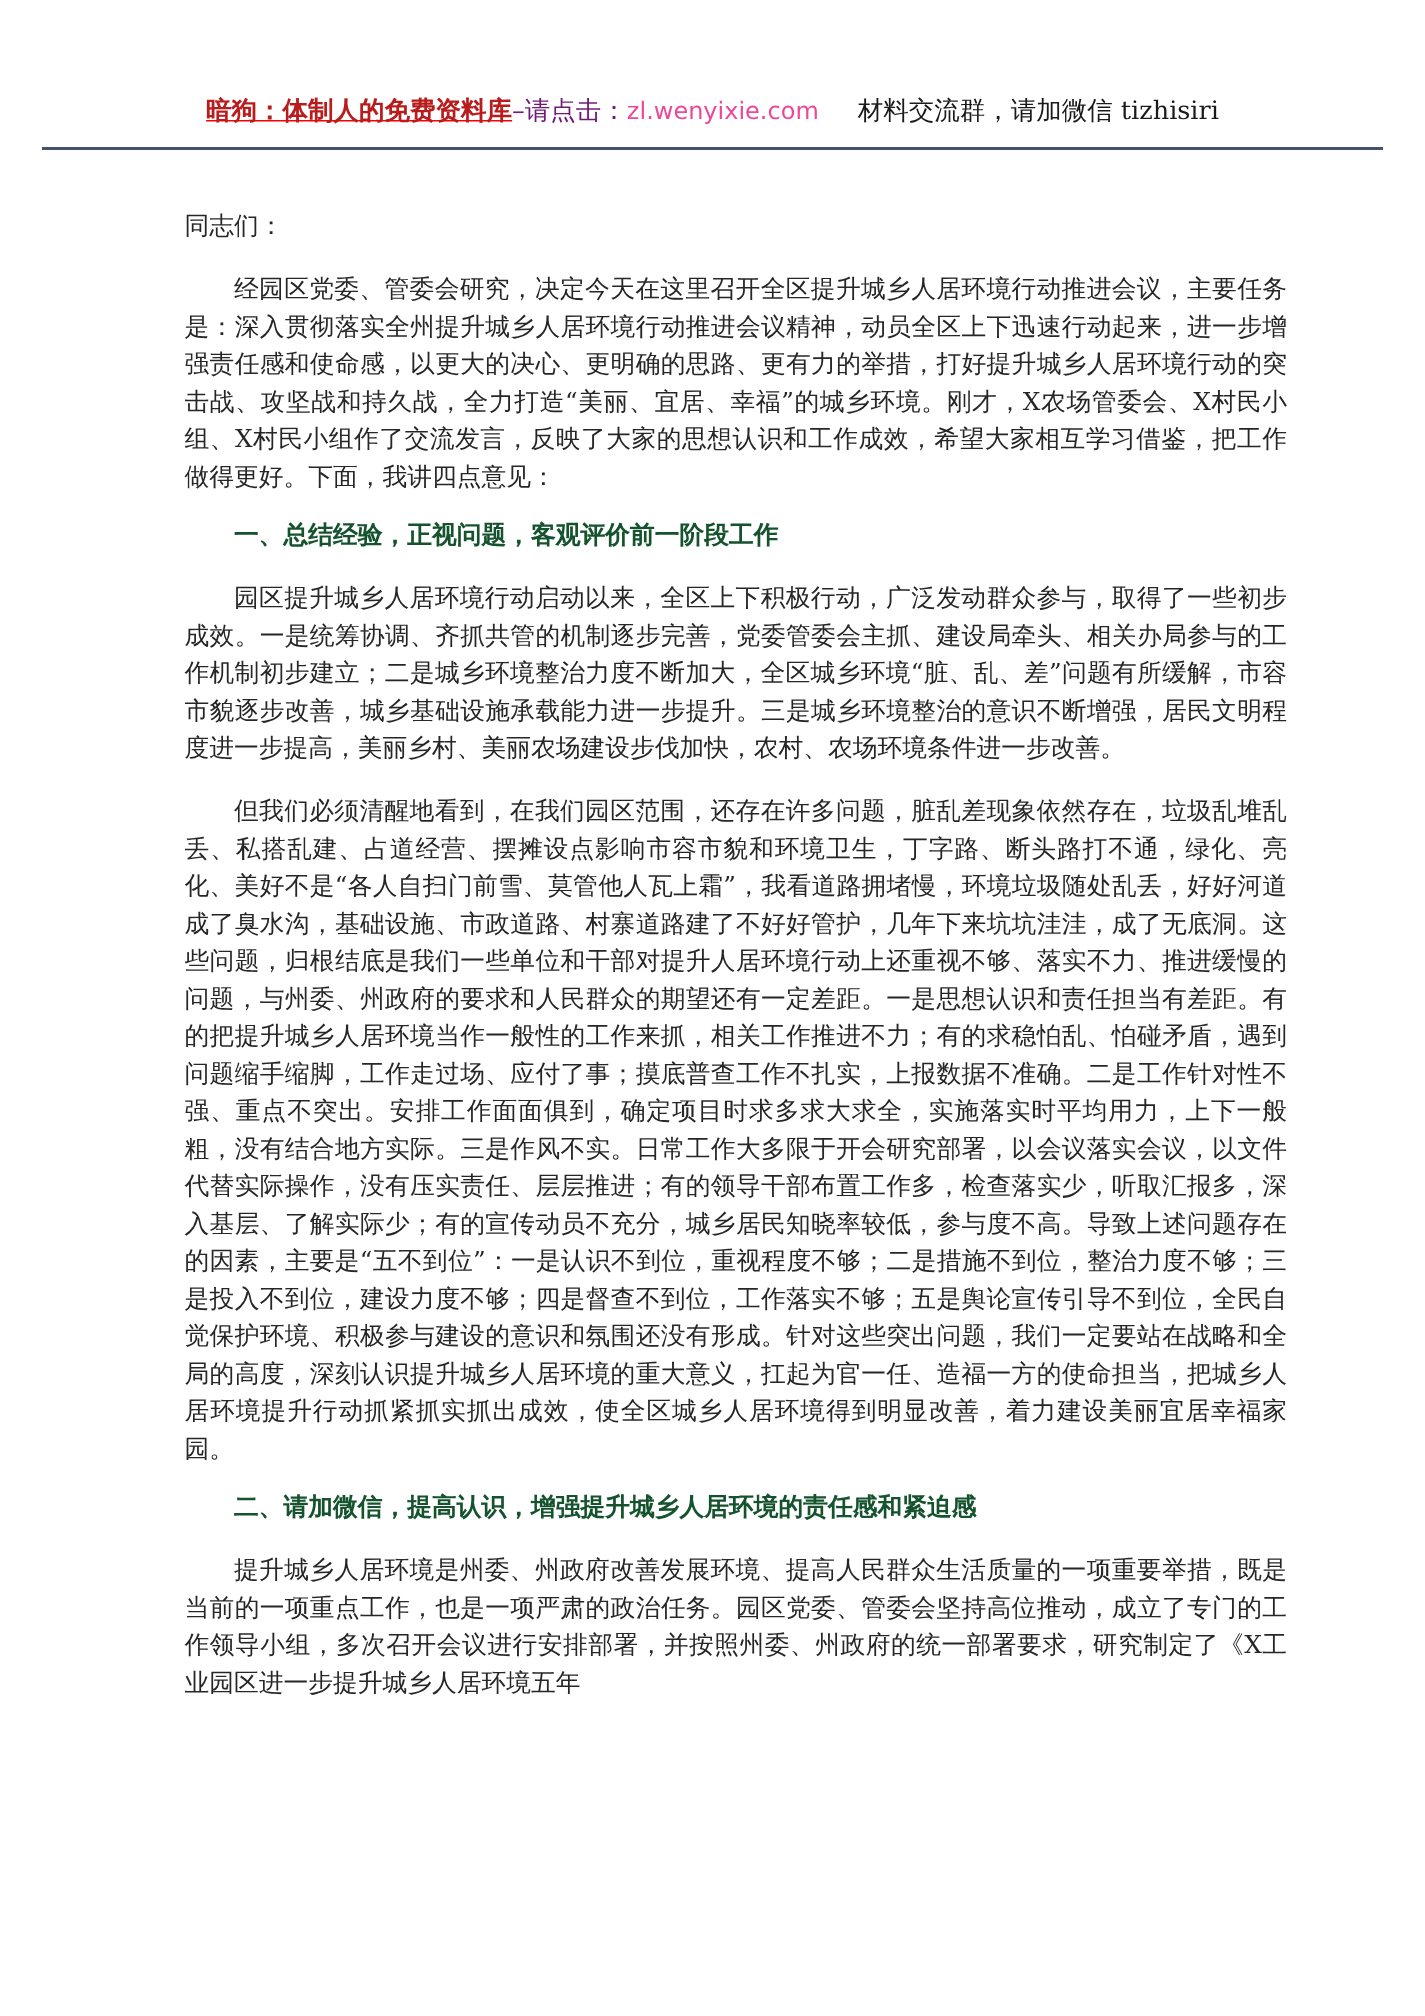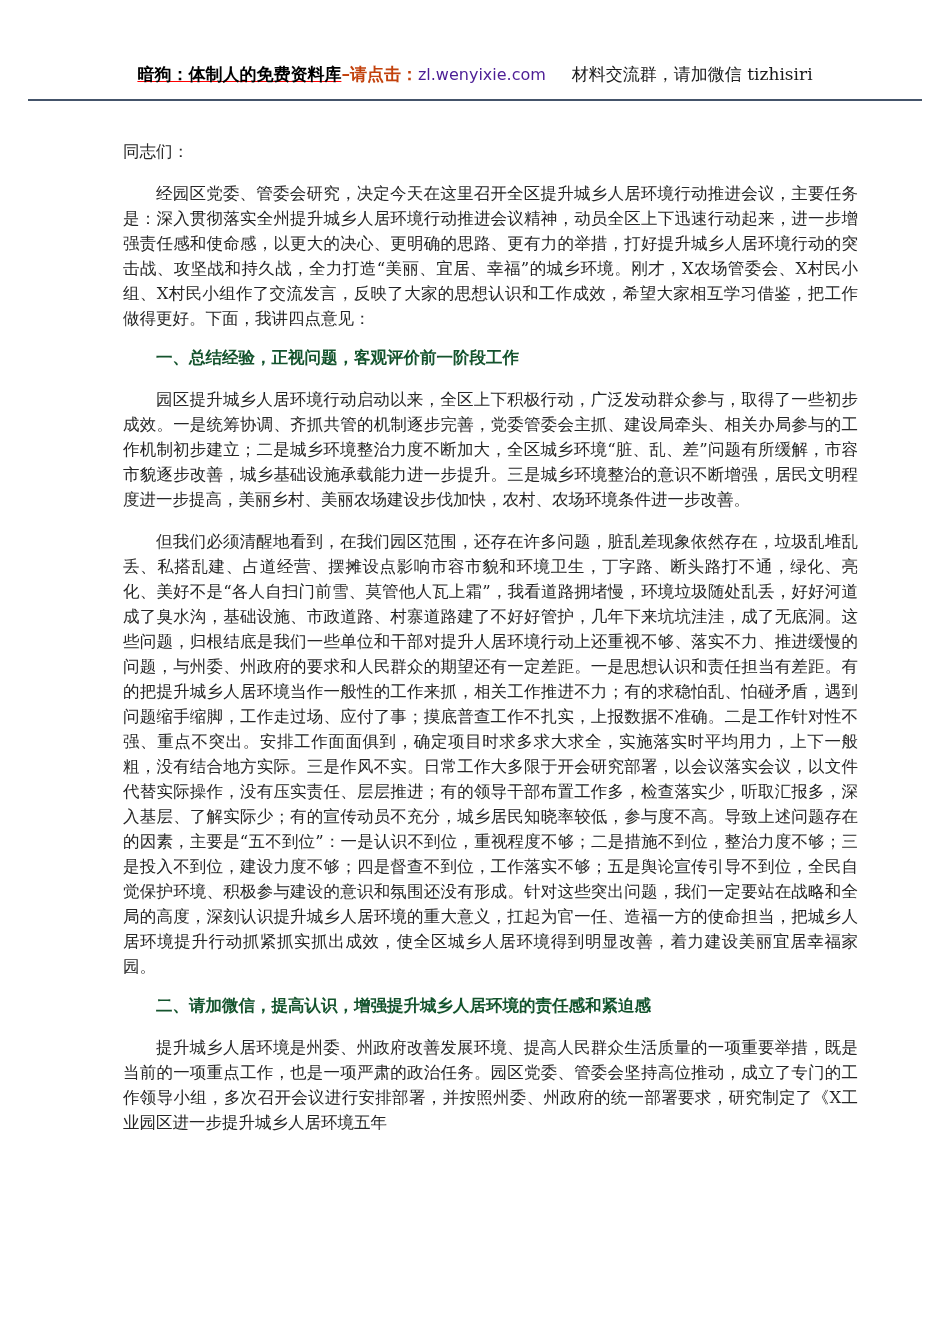--- a/index.html
+++ b/index.html
@@ -21,31 +21,31 @@
   }
   
   .promo-header {
     padding-top: 62px;
     text-align: center;
     font-size: 17px;
     line-height: 24px;
     white-space: nowrap;
   }
   .promo-brand {
-    color: #000000;
+    color: #b91c1c;
     font-weight: bold;
     text-decoration: underline;
     text-decoration-color: #ff0000;
   }
   .promo-prefix {
-    color: #c2410c;
-    font-weight: bold;
+    color: #701a75;
+    font-weight: normal;
   }
   .promo-link {
-    color: #4c1d95;
+    color: #ec4899;
     text-decoration: none;
     font-family: "DejaVu Sans", "Liberation Sans", sans-serif;
     font-size: 16px;
   }
   .promo-suffix {
     color: #1a1a1a;
     font-weight: normal;
     margin-left: 26px;
   }
   .header-rule {

